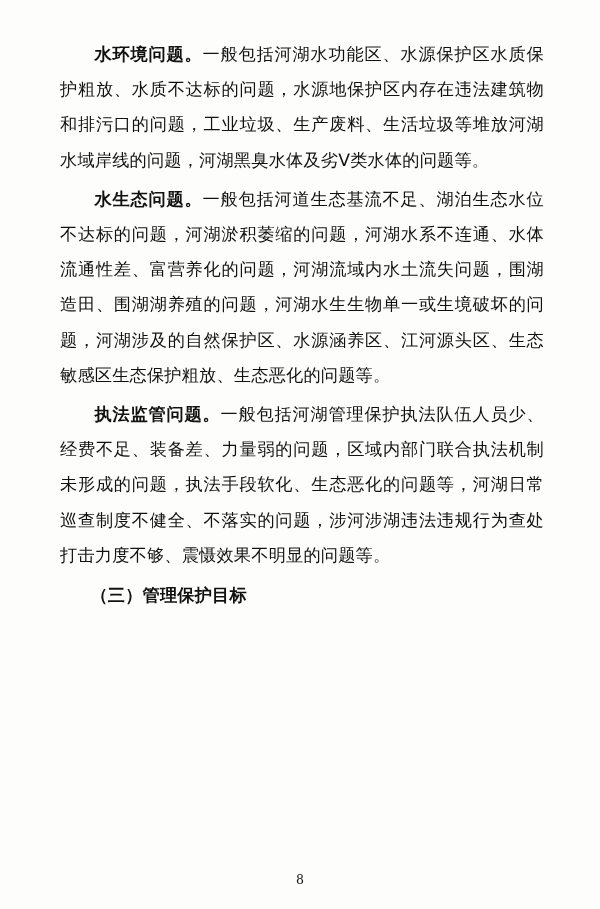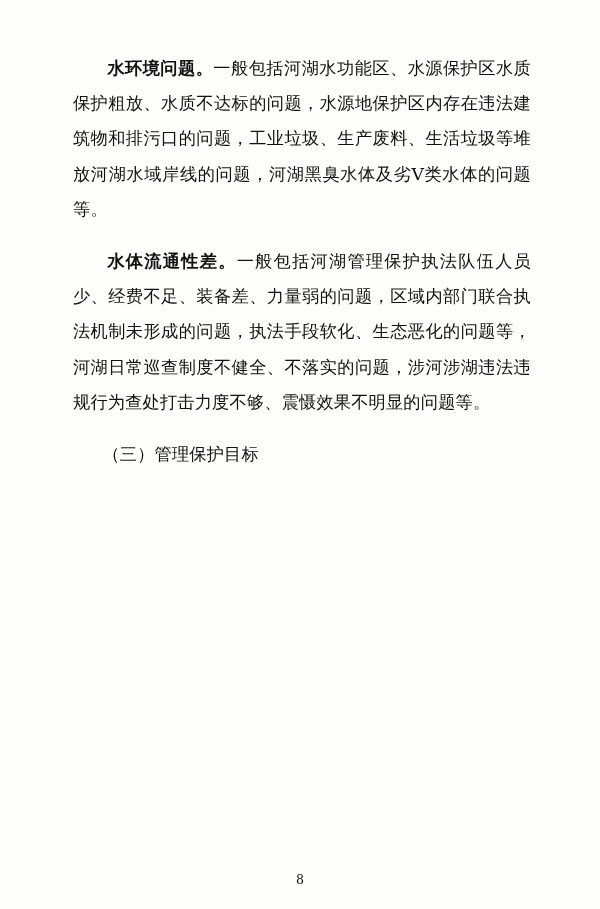--- a/index.html
+++ b/index.html
@@ -28,27 +28,28 @@
     text-align: justify;
     text-justify: inter-ideograph;
     letter-spacing: 0.2px;
     color: #111111;
   }
   p.para {
     margin: 0;
     text-indent: 0;
   }
   p.indent {
-    margin: 17px;
+    margin: 4px;
     text-indent: 2em;
+    font-family: Liberation Mono, monospace;
   }
   .heading {
-    margin: 12px;
+    margin: 0;
     text-indent: 2em;
-    font-weight: normal;
+    font-weight: bold;
   }
   .lead {
     font-weight: bold;
   }
   .page-number {
     position: absolute;
     left: 0;
     right: 0;
     bottom: 22px;
     text-align: center;
@@ -60,22 +61,23 @@
 </head>
 <body>
 
 <div class="page">
 
   <div class="body-text">
 
 
     <p class="indent"><span class="lead">水环境问题。</span><span>一般包括河湖水功能区、水源保护区水质保护粗放、水质不达标的问题，水源地保护区内存在违法建筑物和排污口的问题，工业垃圾、生产废料、生活垃圾等堆放河湖水域岸线的问题，河湖黑臭水体及劣Ⅴ类水体的问题等。</span></p>
 
+    <p class="indent"><span class="lead">水生态问题。</span><span>一般包括河道生态基流不足、湖泊生态水位不达标的问题，河湖淤积萎缩的问题，河湖水系不连通、水体流通性差、富营养化的问题，河湖流域内水土流失问题，围湖造田、围湖湖养殖的问题，河湖水生生物单一或生境破坏的问题，河湖涉及的自然保护区、水源涵养区、江河源头区、生态敏感区生态保护粗放、生态恶化的问题等。</span></p>
 
-    <p class="indent"><span class="lead">水体流通性差。</span><span>一般包括河湖管理保护执法队伍人员少、经费不足、装备差、力量弱的问题，区域内部门联合执法机制未形成的问题，执法手段软化、生态恶化的问题等，河湖日常巡查制度不健全、不落实的问题，涉河涉湖违法违规行为查处打击力度不够、震慑效果不明显的问题等。</span></p>
+    <p class="indent"><span class="lead">执法监管问题。</span><span>一般包括河湖管理保护执法队伍人员少、经费不足、装备差、力量弱的问题，区域内部门联合执法机制未形成的问题，执法手段软化、生态恶化的问题等，河湖日常巡查制度不健全、不落实的问题，涉河涉湖违法违规行为查处打击力度不够、震慑效果不明显的问题等。</span></p>
 
     <p class="heading">（三）管理保护目标</p>
 
 
   </div>
 
   <div class="page-number">8</div>
 
 </div>
 

